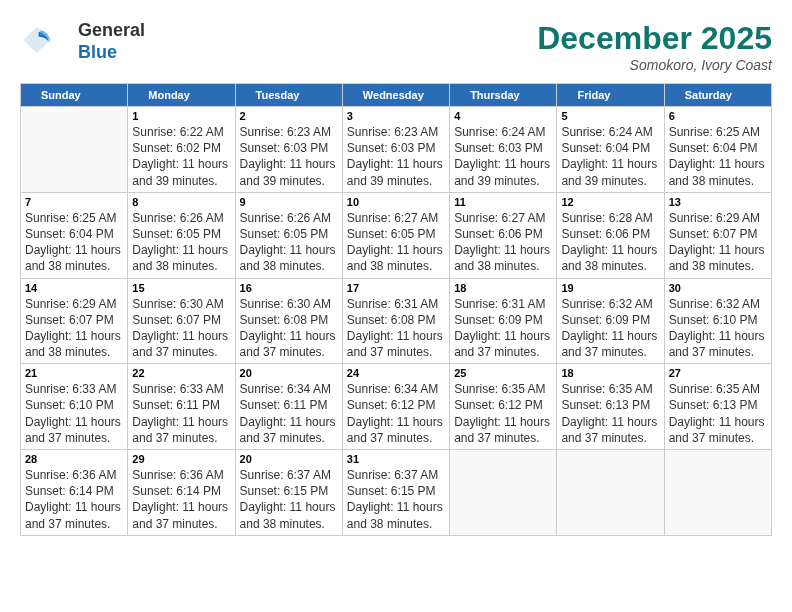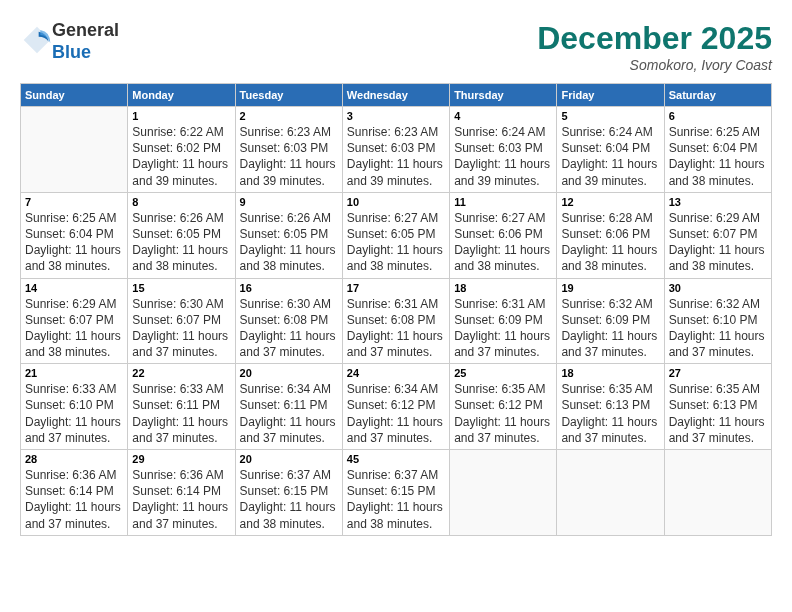--- a/index.html
+++ b/index.html
@@ -22,20 +22,21 @@
       margin-bottom: 10px;
     }
     .logo {
       display: flex;
       align-items: center;
     }
     .logo-text {
       font-size: 18px;
       font-weight: bold;
       line-height: 1.2;
+      margin-left: 26px;
     }
     .logo-general { color: #333; }
     .logo-blue { color: #1a6db5; }
     .logo-icon {
       width: 30px;
       height: 30px;
       margin-left: 2px;
     }
     .title-block {
       text-align: right;
@@ -51,21 +52,21 @@
       font-style: italic;
     }
     .calendar {
       width: 100%;
       border-collapse: collapse;
       font-size: 9.5px;
     }
     .calendar thead tr th {
       background: #2a6db5;
       color: #fff;
-      padding: 5px 4px;
+      padding: 5px 20px;
       text-align: left;
       font-size: 11px;
       border: 1px solid #ccc;
     }
     .calendar tbody tr td {
       border: 1px solid #ccc;
       vertical-align: top;
       padding: 3px 4px;
       height: 85px;
       width: calc(100% / 7);
@@ -249,21 +250,21 @@
           </td>
           <td>
             <span class="day-num">29</span>
             <div class="cell-text">Sunrise: 6:36 AM<br>Sunset: 6:14 PM<br>Daylight: 11 hours and 37 minutes.</div>
           </td>
           <td>
             <span class="day-num">20</span>
             <div class="cell-text">Sunrise: 6:37 AM<br>Sunset: 6:15 PM<br>Daylight: 11 hours and 38 minutes.</div>
           </td>
           <td>
-            <span class="day-num">45</span>
+            <span class="day-num">31</span>
             <div class="cell-text">Sunrise: 6:37 AM<br>Sunset: 6:15 PM<br>Daylight: 11 hours and 38 minutes.</div>
           </td>
           <td class="empty-cell"></td>
           <td class="empty-cell"></td>
           <td class="empty-cell"></td>
         </tr>
       </tbody>
   </table>
 </div>
 

